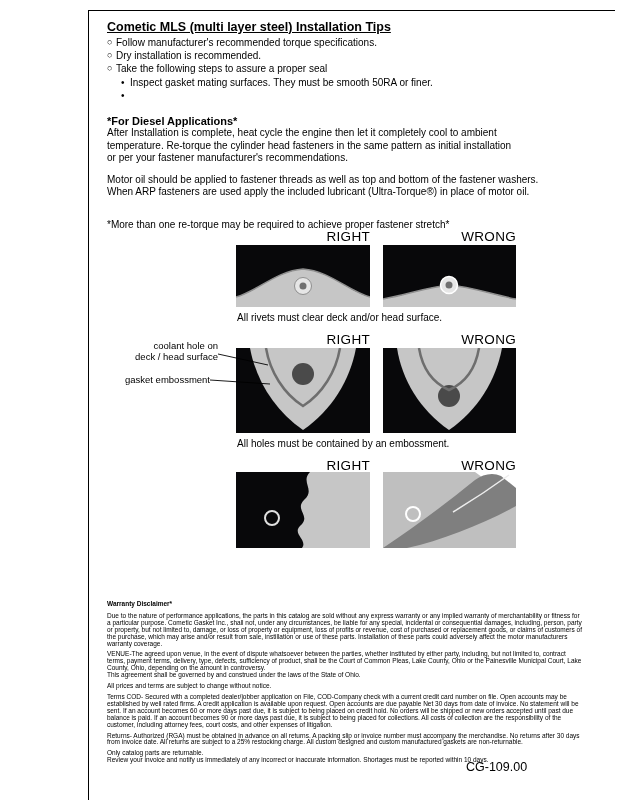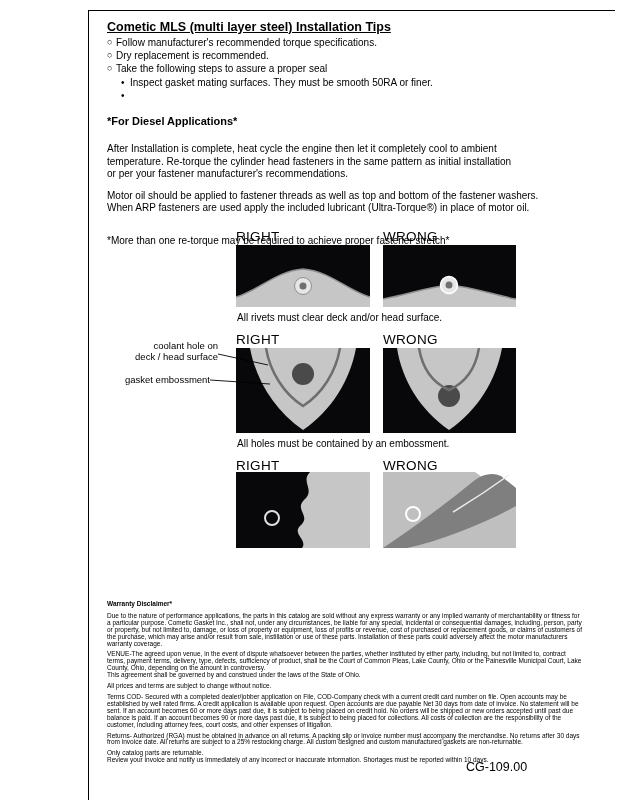--- a/index.html
+++ b/index.html
@@ -16,26 +16,26 @@
   .content { position:absolute; left:107px; top:20px; width:496px; }
   .title { font-size:12.5px; font-weight:bold; text-decoration:underline; margin-bottom:2px; }
 
   .bullets { font-size:10px; line-height:13px; }
   .bullet { display:flex; }
   .marker { flex:none; width:9px; text-align:left; }
   .marker.circ { font-size:9px; line-height:13px; }
   .marker.dot  { font-size:10px; }
   .sub { margin-left:14px; margin-top:1px; }
 
-  .heading { font-size:11px; font-weight:bold; margin:13px 0 16px; }
+  .heading { font-size:11px; font-weight:bold; margin:13px 0 0; }
   .para { font-size:10px; line-height:12.5px; margin-bottom:9px; white-space:pre-line; }
   .note { margin-top:20px; }
 
   .diagrams { position:absolute; left:0; top:228px; width:618px; height:352px; }
-  .dg-label { position:absolute; font-size:13.5px; letter-spacing:.3px; text-align:left; }
+  .dg-label { position:absolute; font-size:13.5px; letter-spacing:.3px; text-align:right; }
   .panel { position:absolute; }
   .panel svg { display:block; }
   .caption { position:absolute; font-size:10px; line-height:12px; white-space:pre-line; }
   .callout { position:absolute; font-size:9.5px; line-height:10.5px; text-align:right; white-space:pre-line; }
   .lines { position:absolute; left:0; top:0; pointer-events:none; }
 
   .legal { position:absolute; left:107px; top:601px; width:476px; font-size:6.5px; line-height:6.9px; }
   .legal-heading { font-weight:bold; margin-bottom:5px; }
   .legal p { margin-bottom:4px; white-space:pre-line; }
 
@@ -52,21 +52,21 @@
   <div class="content">
     <div class="title">Cometic MLS (multi layer steel) Installation Tips</div>
 
     <div class="bullets">
       <div class="bullet">
         <span class="marker circ">○</span>
         <span>Follow manufacturer's recommended torque specifications.</span>
       </div>
       <div class="bullet">
         <span class="marker circ">○</span>
-        <span>Dry replacement is recommended.</span>
+        <span>Dry installation is recommended.</span>
       </div>
       <div class="bullet">
         <span class="marker circ">○</span>
         <span>Take the following steps to assure a proper seal</span>
       </div>
       <div class="sub">
         <div class="bullet">
           <span class="marker dot">•</span>
           <span>Inspect gasket mating surfaces.  They must be smooth 50RA or finer.</span>
         </div>

